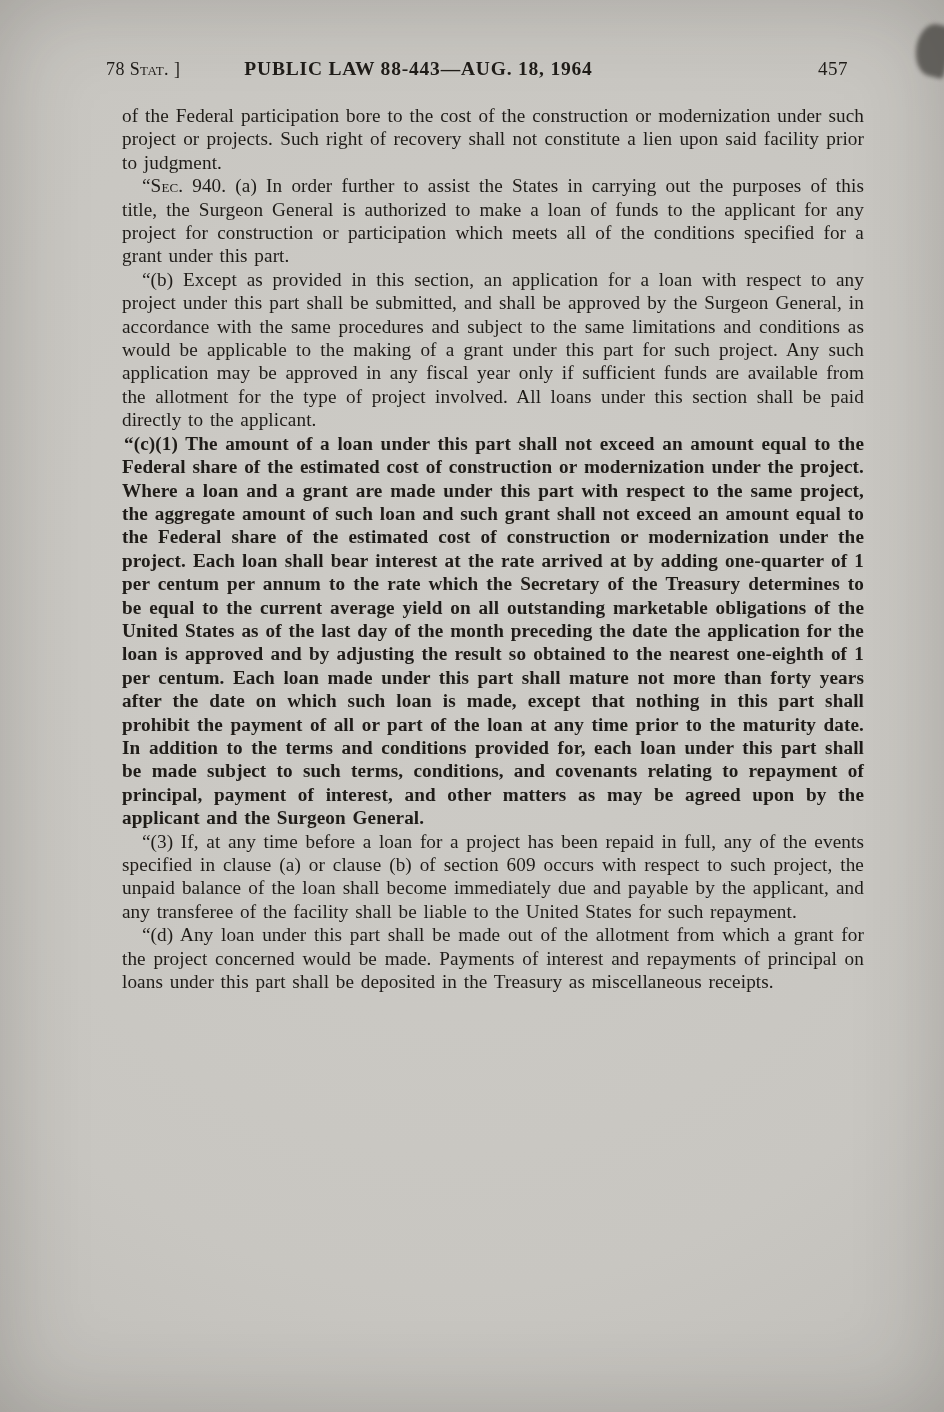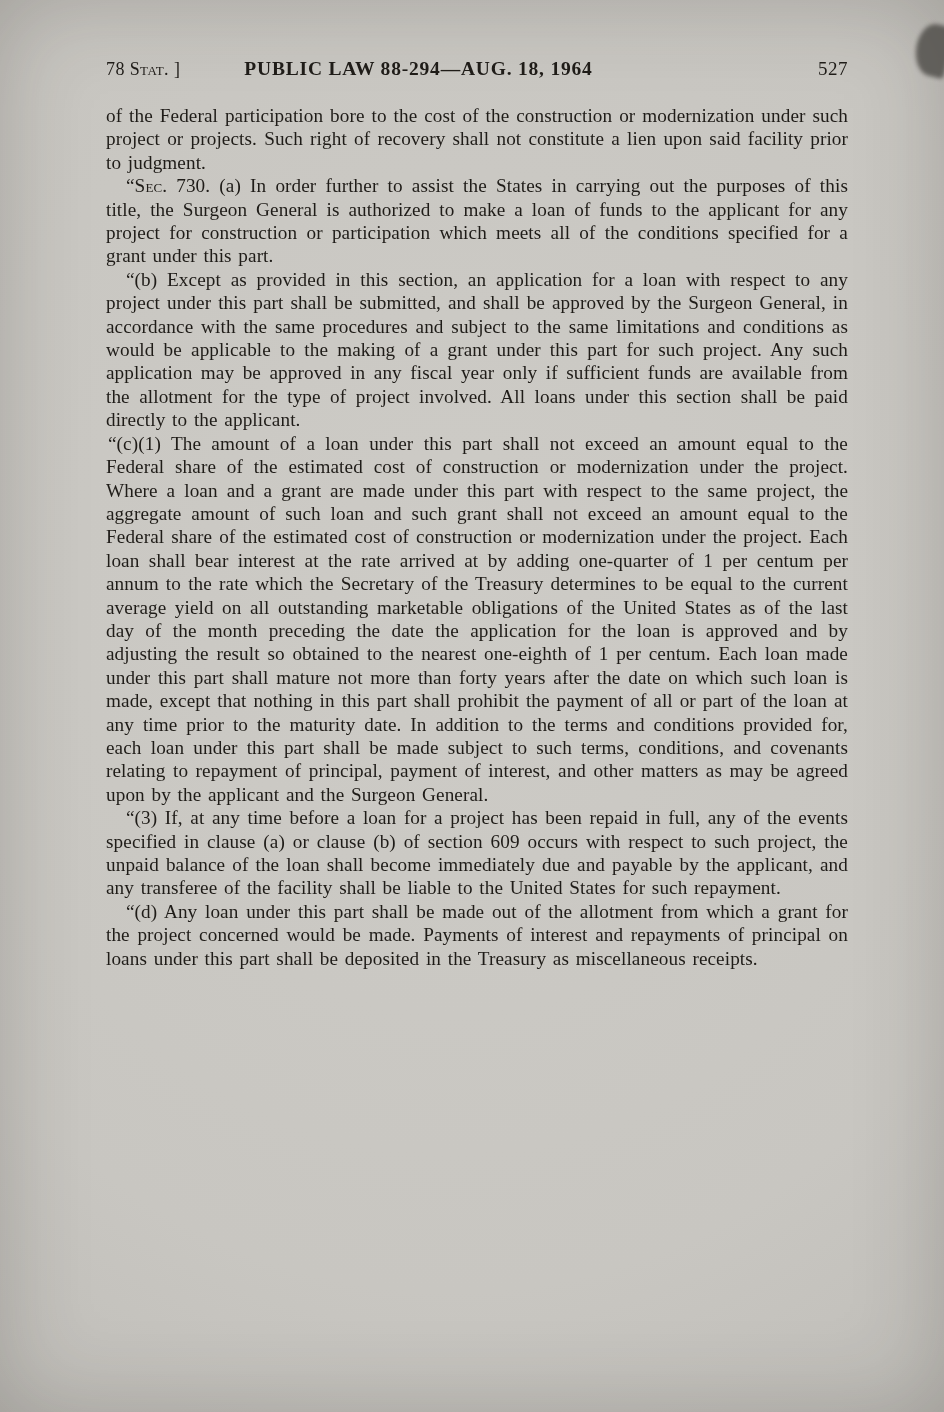--- a/index.html
+++ b/index.html
@@ -52,33 +52,33 @@
     font-weight: bold;
     letter-spacing: 0.8px;
   }
   .page-number {
     font-size: 19px;
     letter-spacing: 0.5px;
   }
   .page-body {
     position: absolute;
     top: 104px;
-    left: 106px;
+    left: 122px;
     width: 742px;
   }
   .para {
     margin: 0;
     font-size: 19.2px;
     line-height: 23.4px;
     text-align: justify;
     letter-spacing: 0.1px;
     word-spacing: 1.8px;
   }
   .para.indented { text-indent: 20px; }
-  .para.flush { text-indent: 2px; }
+  .para.flush { text-indent: 2px; font-weight: bold; }
   .section-heading {
     margin: 16px 0 13px 0;
     text-align: center;
     font-weight: normal;
     font-size: 14.6px;
     line-height: 19.5px;
     letter-spacing: 0.7px;
     word-spacing: 1px;
   }
   .heading-line { display: block; }
@@ -86,30 +86,30 @@
 </style>
 </head>
 <body>
 
 <div class="page">
 
   <div class="scan-mark"></div>
 
   <header class="page-header">
     <span class="stat-ref">78 Stat. ]</span>
-    <span class="law-title">PUBLIC LAW 88-294—AUG. 18, 1964</span>
-    <span class="page-number">527</span>
+    <span class="law-title">PUBLIC LAW 88-443—AUG. 18, 1964</span>
+    <span class="page-number">457</span>
   </header>
 
   <main class="page-body">
 
     <p class="para">of the Federal participation bore to the cost of the construction or modernization under such project or projects.  Such right of recovery shall not constitute a lien upon said facility prior to judgment.</p>
 
 
-    <p class="para indented"><span class="smallcaps">“Sec. 730.</span> <span>(a) In order further to assist the States in carrying out the purposes of this title, the Surgeon General is authorized to make a loan of funds to the applicant for any project for construction or participation which meets all of the conditions specified for a grant under this part.</span></p>
+    <p class="para indented"><span class="smallcaps">“Sec. 940.</span> <span>(a) In order further to assist the States in carrying out the purposes of this title, the Surgeon General is authorized to make a loan of funds to the applicant for any project for construction or participation which meets all of the conditions specified for a grant under this part.</span></p>
 
     <p class="para indented">“(b) Except as provided in this section, an application for a loan with respect to any project under this part shall be submitted, and shall be approved by the Surgeon General, in accordance with the same procedures and subject to the same limitations and conditions as would be applicable to the making of a grant under this part for such project. Any such application may be approved in any fiscal year only if sufficient funds are available from the allotment for the type of project involved.  All loans under this section shall be paid directly to the applicant.</p>
 
     <p class="para flush">“(c)(1) The amount of a loan under this part shall not exceed an amount equal to the Federal share of the estimated cost of construction or modernization under the project.  Where a loan and a grant are made under this part with respect to the same project, the aggregate amount of such loan and such grant shall not exceed an amount equal to the Federal share of the estimated cost of construction or modernization under the project.  Each loan shall bear interest at the rate arrived at by adding one-quarter of 1 per centum per annum to the rate which the Secretary of the Treasury determines to be equal to the current average yield on all outstanding marketable obligations of the United States as of the last day of the month preceding the date the application for the loan is approved and by adjusting the result so obtained to the nearest one-eighth of 1 per centum.  Each loan made under this part shall mature not more than forty years after the date on which such loan is made, except that nothing in this part shall prohibit the payment of all or part of the loan at any time prior to the maturity date.  In addition to the terms and conditions provided for, each loan under this part shall be made subject to such terms, conditions, and covenants relating to repayment of principal, payment of interest, and other matters as may be agreed upon by the applicant and the Surgeon General.</p>
 
 
     <p class="para indented">“(3) If, at any time before a loan for a project has been repaid in full, any of the events specified in clause (a) or clause (b) of section 609 occurs with respect to such project, the unpaid balance of the loan shall become immediately due and payable by the applicant, and any transferee of the facility shall be liable to the United States for such repayment.</p>
 
     <p class="para indented">“(d) Any loan under this part shall be made out of the allotment from which a grant for the project concerned would be made.  Payments of interest and repayments of principal on loans under this part shall be deposited in the Treasury as miscellaneous receipts.</p>
 

